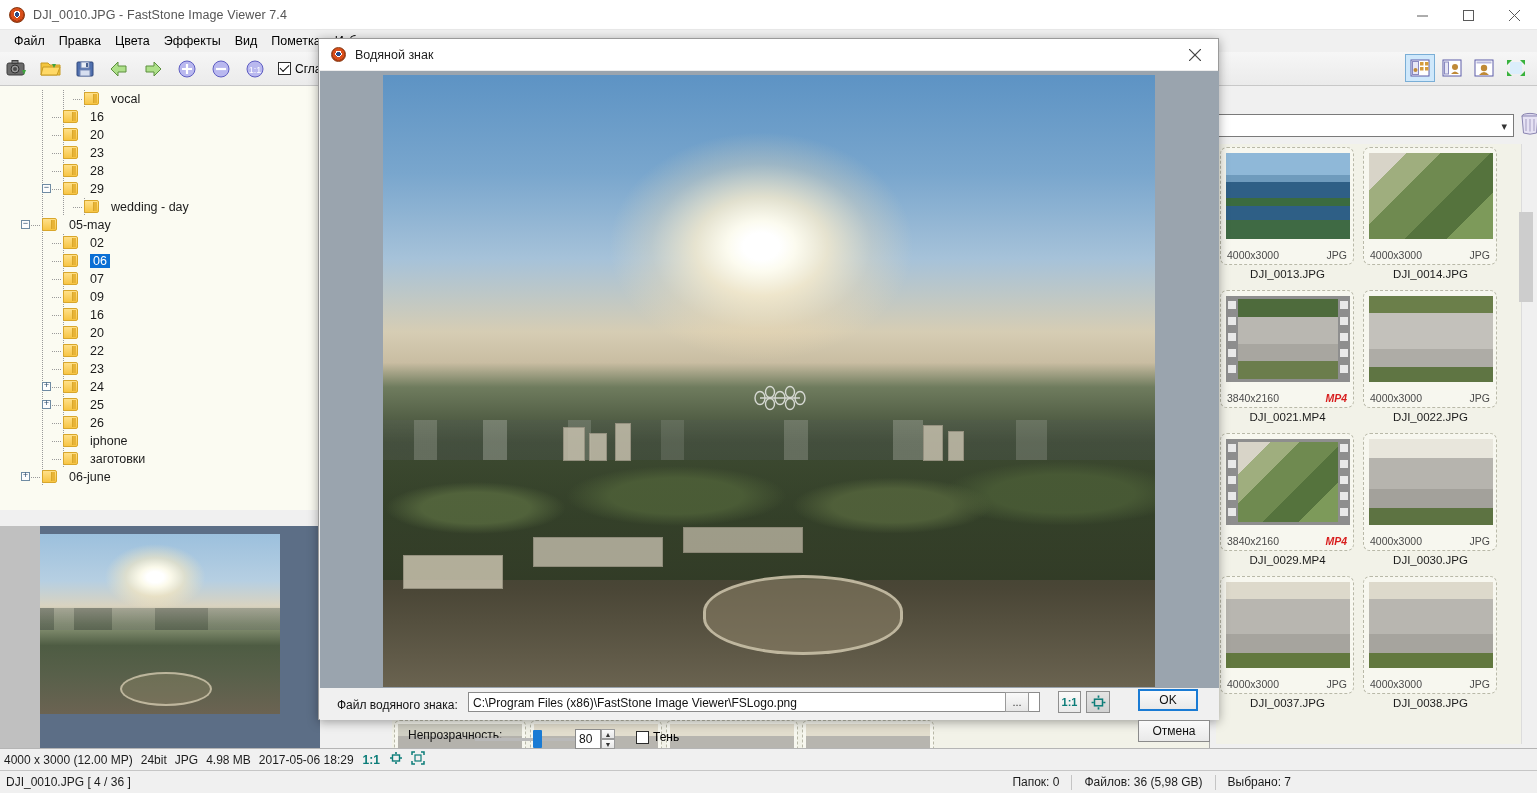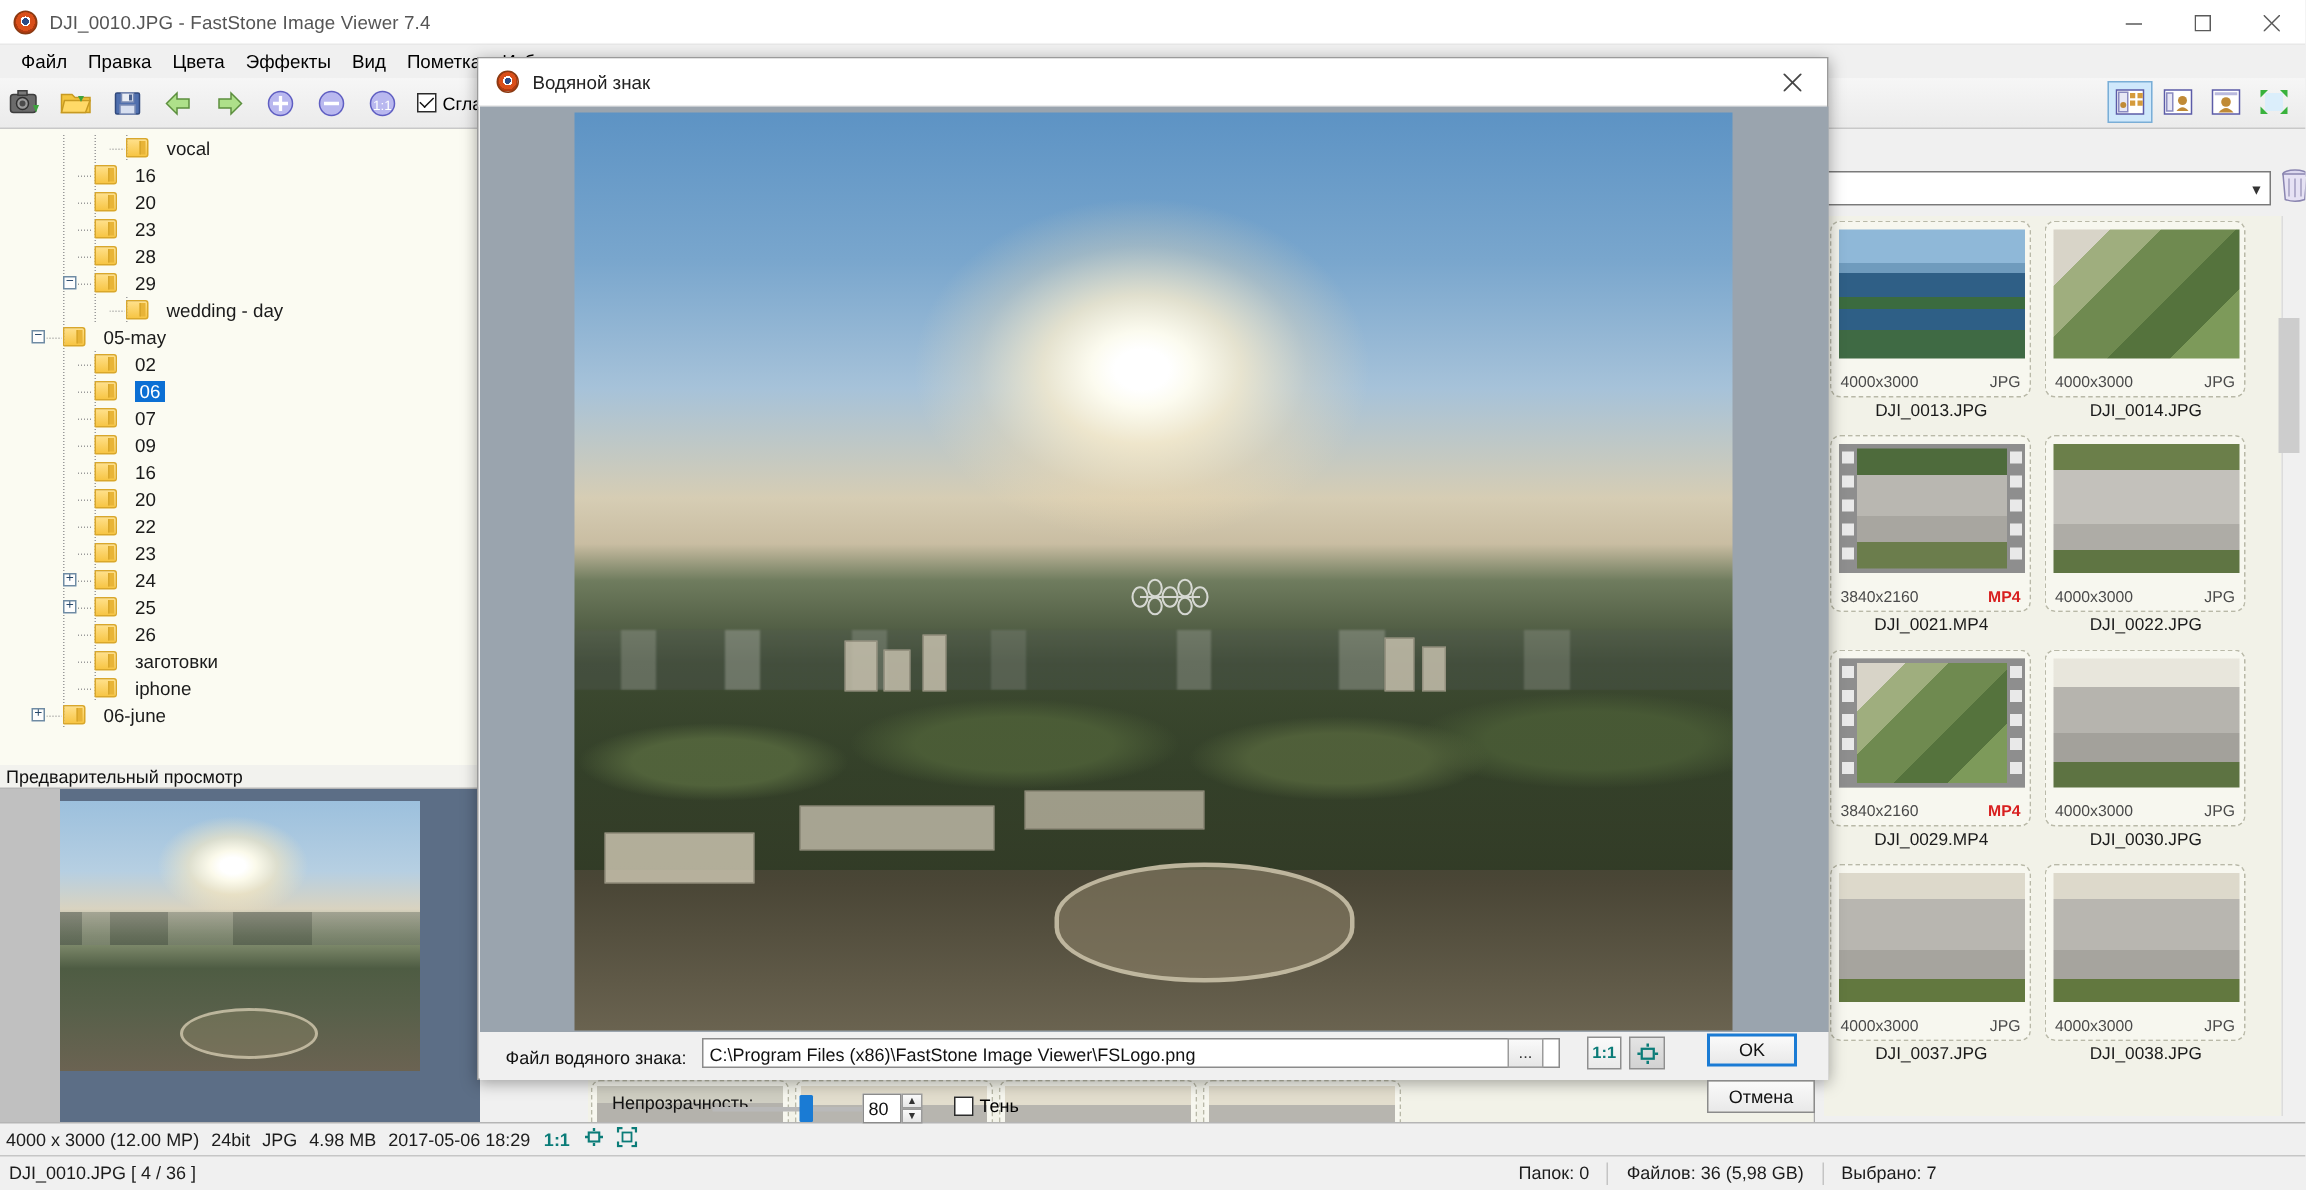--- a/index.html
+++ b/index.html
@@ -151,21 +151,21 @@
   }
   .thumbcell { width: 143px; height: 143px; padding: 3px 4px; }
   .thumbbox {
     width: 134px; height: 118px; border:1px dashed #b9b9a8; border-radius:7px;
     background:#f7f7ef; padding: 5px; position:relative;
   }
   .thumbimg { width: 124px; height: 86px; background:#888; position:relative; overflow:hidden; }
   .thmeta { position:absolute; left:6px; right:6px; bottom:3px; display:flex; justify-content:space-between;
             font-size:10.5px; color:#4a4a4a; }
   .thmeta .fmt { color:#4a4a4a; }
-  .thmeta .fmt.mp4 { color:#d81f1f; font-weight:bold; }
+  .thmeta .fmt.mp4 { color:#d81f1f; font-weight:bold;font-style:italic; }
   .thname { text-align:center; font-size:11.5px; color:#1b1b1b; margin-top:3px; }
   .film {
     position:absolute; left:0; top:0; width:124px; height:86px;
     background:#8e8e8e;
   }
   .film .inner { position:absolute; left:12px; right:12px; top:3px; bottom:3px; overflow:hidden; }
   .film .perf { position:absolute; width:8px; height:8px; background:#e9e9e9; }
   .vscroll { position:absolute; right:2px; top:58px; width:14px; height:600px; background:#f0f0f0; border-left:1px solid #dcdcdc;}
   .vthumb { position:absolute; right:2px; top:68px; width:14px; height:90px; background:#cdcdcd; }
 
@@ -551,40 +551,39 @@
           <div class="tguide" style="left: 47px;"></div>
           <div class="tdots" style="left: 36px; width: 10px;"></div>
           <span class="folder" style="position: absolute; left: 47px; top: 2px;"></span>
           <span class="tlabel" style="position: absolute; left: 68px;">26</span>
         </div>
         <div class="trow">
           <div class="tguide" style="left: 26px;"></div>
           <div class="tguide" style="left: 47px;"></div>
           <div class="tdots" style="left: 36px; width: 10px;"></div>
           <span class="folder" style="position: absolute; left: 47px; top: 2px;"></span>
+          <span class="tlabel" style="position: absolute; left: 68px;">iphone</span>
+        </div>
+        <div class="trow">
+          <div class="tguide" style="left: 26px;"></div>
+          <div class="tguide" style="left: 47px;"></div>
+          <div class="tdots" style="left: 36px; width: 10px;"></div>
+          <span class="folder" style="position: absolute; left: 47px; top: 2px;"></span>
           <span class="tlabel" style="position: absolute; left: 68px;">заготовки</span>
-        </div>
-        <div class="trow">
-          <div class="tguide" style="left: 26px;"></div>
-          <div class="tguide" style="left: 47px;"></div>
-          <div class="tdots" style="left: 36px; width: 10px;"></div>
-          <span class="folder" style="position: absolute; left: 47px; top: 2px;"></span>
-          <span class="tlabel" style="position: absolute; left: 68px;">iphone</span>
         </div>
         <div class="trow">
           <div class="tguide" style="left: 26px;"></div>
           <div class="texp" style="left: 5px; top: 4px;">+</div>
           <div class="tdots" style="left: 15px; width: 10px;"></div>
           <span class="folder" style="position: absolute; left: 26px; top: 2px;"></span>
           <span class="tlabel" style="position: absolute; left: 47px;">06-june</span>
         </div>
       </div>
   </div>
 
-  <div class="previewhdr">Предварительный просмотр</div>
   <div class="previewbody">
     <div class="prev-sidel"></div>
     <div class="prev-sider"></div>
     <div class="pimg"></div>
     <div class="pcity"></div>
     <div class="poval"></div>
   </div>
 
   <div class="rightpanel">
     <div class="addrbar">

